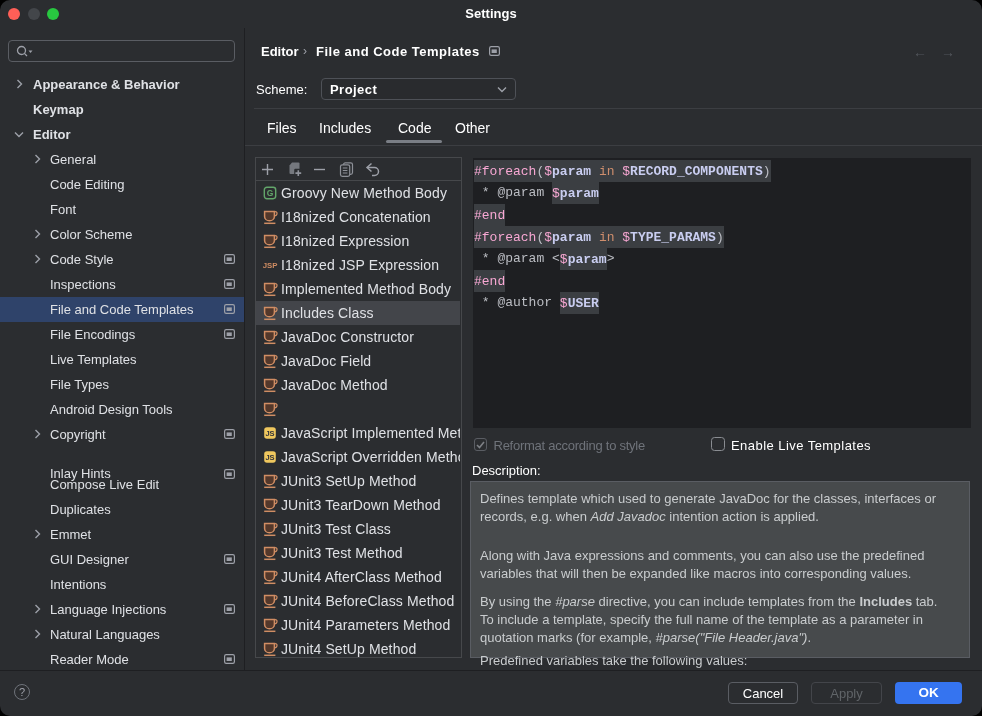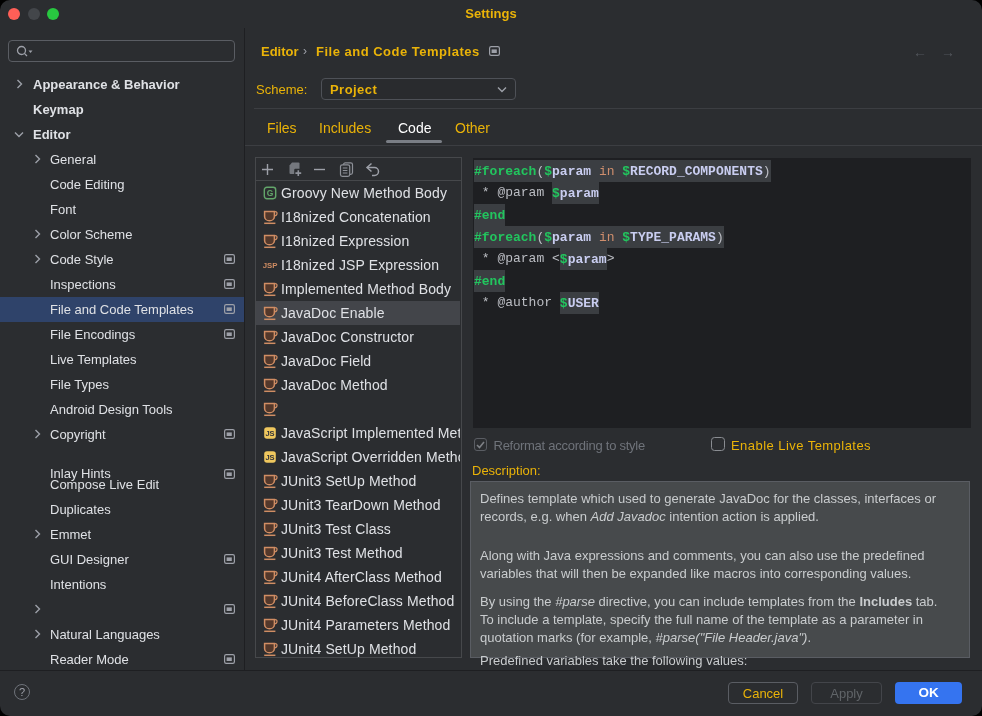--- a/index.html
+++ b/index.html
@@ -1,28 +1,28 @@
 <!DOCTYPE html>
 <html><head>
 <meta charset="utf-8">
 <style>
   * { margin:0; padding:0; box-sizing:border-box; }
   html,body { width:982px; height:716px; background:#000; }
   body { font-family:"Liberation Sans", sans-serif; position:relative; overflow:hidden; }
   #win { position:absolute; left:0; top:0; width:982px; height:716px; background:#2b2d30; border-radius:10px; overflow:hidden; }
   .abs { position:absolute; }
-  .t { color:#eab308; font-size:13px; white-space:nowrap; }
+  .t { color:#ffffff; font-size:13px; white-space:nowrap; }
   .dim { color:#6f737a; }
   .b { font-weight:bold; }
   .row { position:absolute; left:0; width:244px; height:25px; line-height:25px; }
   .row .lbl { position:absolute; top:0; font-size:13px; color:#dfe1e5; white-space:nowrap; }
   .chev { position:absolute; top:6.5px; width:12px; height:12px; }
   .scr { position:absolute; top:7.5px; left:224px; }
   .mono { font-family:"Liberation Mono", monospace; font-size:13px; line-height:22px; white-space:pre; }
-  .y { color:#22c55e; font-weight:bold; }
+  .y { color:#f9a8d4; font-weight:normal; }
   .v { color:#c9cdf0; font-weight:bold; }
   .o { color:#cf8e6d; }
   .g { color:#bcbec4; }
   .hl { background:#3b3e42; padding:3.5px 0; }
   .desc { color:#c9ccce; font-size:13px; line-height:18px; }
   .li-row { position:absolute; left:256px; width:204px; height:24px; line-height:24px; overflow:hidden; }
   .li-row .txt { position:absolute; left:25px; top:0; font-size:14px; letter-spacing:0.12px; color:#dfe1e5; white-space:nowrap; }
   .li-ic { position:absolute; left:6px; top:4px; width:16px; height:16px; }
 </style>
 </head>
@@ -151,20 +151,21 @@
           <rect x="2.6" y="3.4" width="5.2" height="3.6" fill="#9da0a8"></rect>
         </svg>
       </div>
       <div class="row" style="top:571.5px;">
         <span class="lbl" style="left:50px">Intentions</span>
       </div>
       <div class="row" style="top:596.5px;">
         <svg class="chev" style="left:31px">
           <path d="M4.5 2 L8.5 6 L4.5 10" fill="none" stroke="#9da0a8" stroke-width="1.4"></path>
         </svg>
+        <span class="lbl" style="left:50px">Language Injections</span>
         <svg class="scr" width="11" height="10" viewBox="0 0 11 10">
           <rect x="0.6" y="0.6" width="9.8" height="8.8" rx="1.6" fill="none" stroke="#9da0a8" stroke-width="1.2"></rect>
           <rect x="2.6" y="3.4" width="5.2" height="3.6" fill="#9da0a8"></rect>
         </svg>
       </div>
       <div class="row" style="top:621.5px;">
         <svg class="chev" style="left:31px">
           <path d="M4.5 2 L8.5 6 L4.5 10" fill="none" stroke="#9da0a8" stroke-width="1.4"></path>
         </svg>
         <span class="lbl" style="left:50px">Natural Languages</span>
@@ -269,21 +270,21 @@
           <path d="M2.2 14.3 H13.4" stroke="#d08d63" stroke-width="1.5"></path>
         </svg>
         <span class="txt">Implemented Method Body</span>
       </div>
       <div class="li-row" style="top:301px;background:#43454a;">
         <svg class="li-ic" viewBox="0 0 16 16">
           <path d="M2.6 2.4 h9.8 v5 a4.9 4.4 0 0 1 -9.8 0 z" fill="#53382b" stroke="#d08d63" stroke-width="1.5"></path>
           <path d="M12.4 2.8 c1.9 -0.3 2.8 0.3 2.6 2.1 c-0.2 1.5 -1.1 2 -2.6 1.9" fill="none" stroke="#d08d63" stroke-width="1.3"></path>
           <path d="M2.2 14.3 H13.4" stroke="#d08d63" stroke-width="1.5"></path>
         </svg>
-        <span class="txt">JavaDoc Enable</span>
+        <span class="txt">Includes Class</span>
       </div>
       <div class="li-row" style="top:325px;">
         <svg class="li-ic" viewBox="0 0 16 16">
           <path d="M2.6 2.4 h9.8 v5 a4.9 4.4 0 0 1 -9.8 0 z" fill="#53382b" stroke="#d08d63" stroke-width="1.5"></path>
           <path d="M12.4 2.8 c1.9 -0.3 2.8 0.3 2.6 2.1 c-0.2 1.5 -1.1 2 -2.6 1.9" fill="none" stroke="#d08d63" stroke-width="1.3"></path>
           <path d="M2.2 14.3 H13.4" stroke="#d08d63" stroke-width="1.5"></path>
         </svg>
         <span class="txt">JavaDoc Constructor</span>
       </div>
       <div class="li-row" style="top:349px;">

